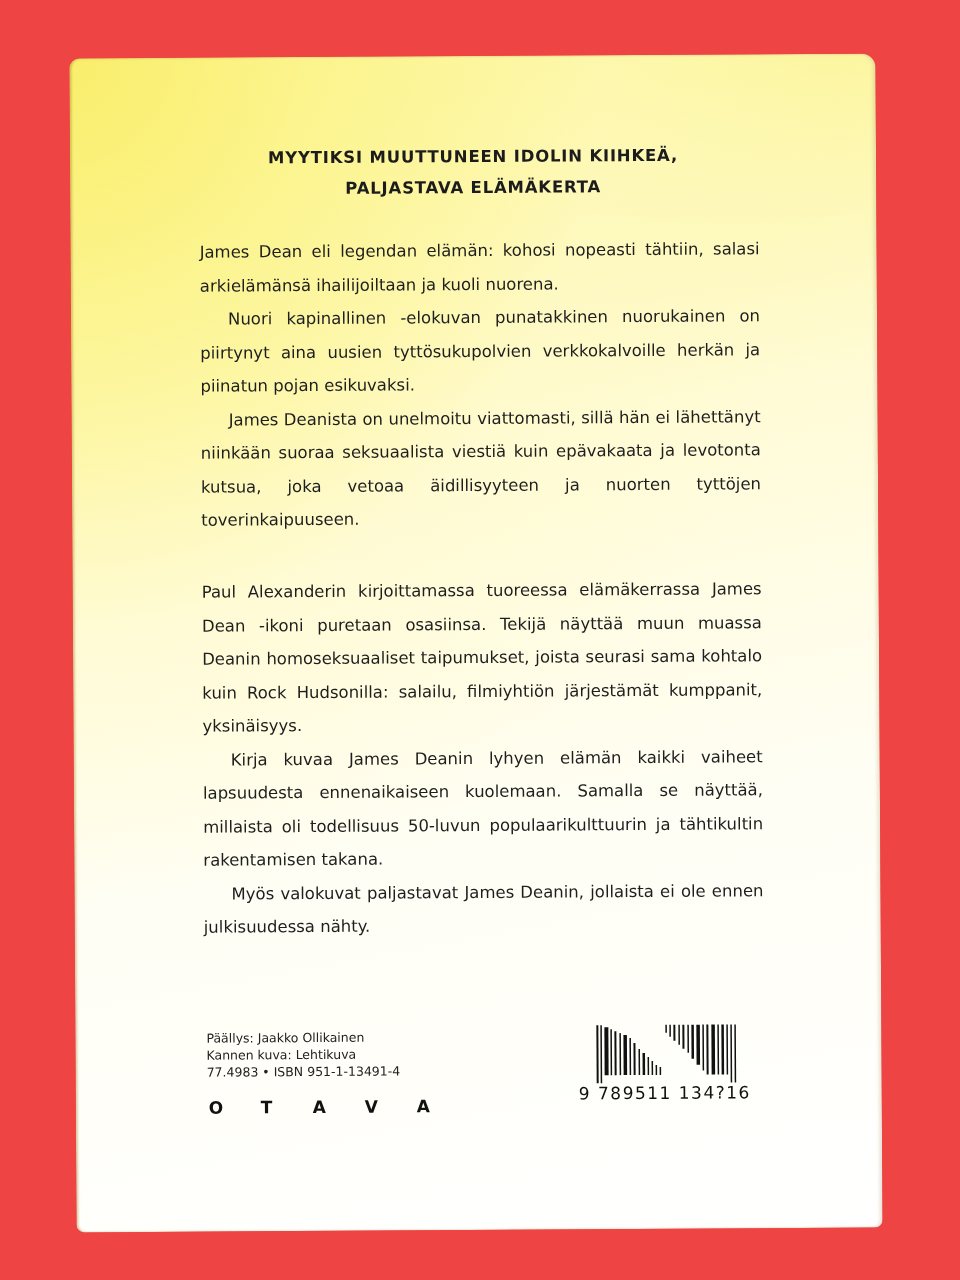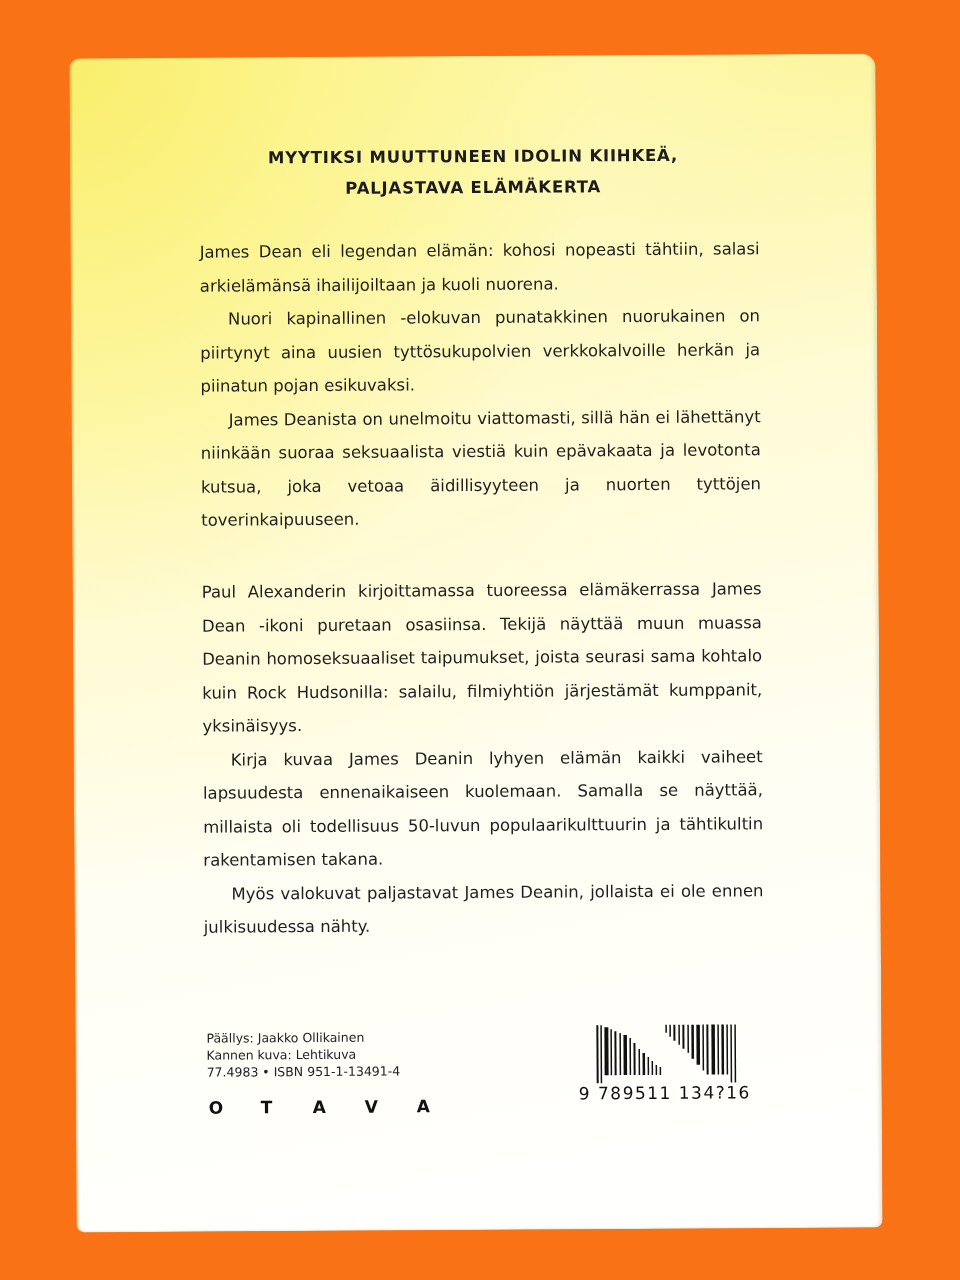--- a/index.html
+++ b/index.html
@@ -7,21 +7,21 @@
       padding: 0;
       width: 960px;
       height: 1280px;
       background: #000000;
       overflow: hidden;
     }
     .scene {
       position: relative;
       width: 960px;
       height: 1280px;
-      background: #f97316;
+      background: #ef4444;
     }
     .book-cover {
       position: absolute;
       left: 73px;
       top: 56px;
       width: 806px;
       height: 1174px;
       border-radius: 10px 14px 8px 8px;
       background:
         radial-gradient(ellipse 120% 90% at 0% 0%, #f9ee6c 0%, rgba(252,244,140,0.85) 25%, rgba(255,250,200,0.4) 55%, rgba(255,255,255,0) 80%),

